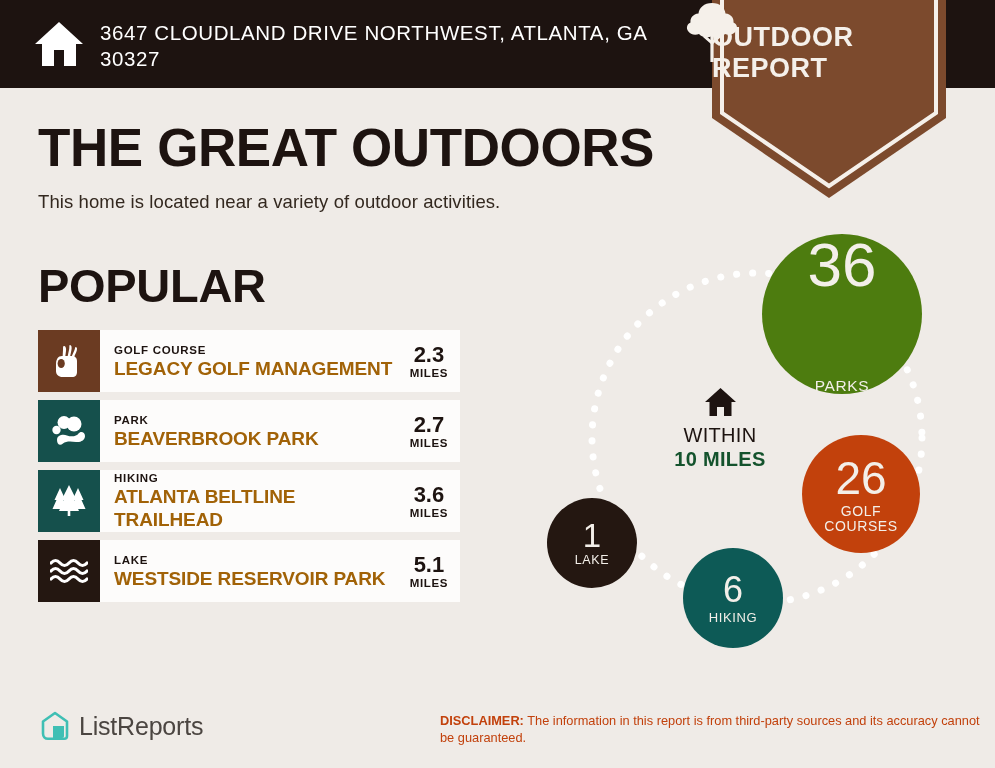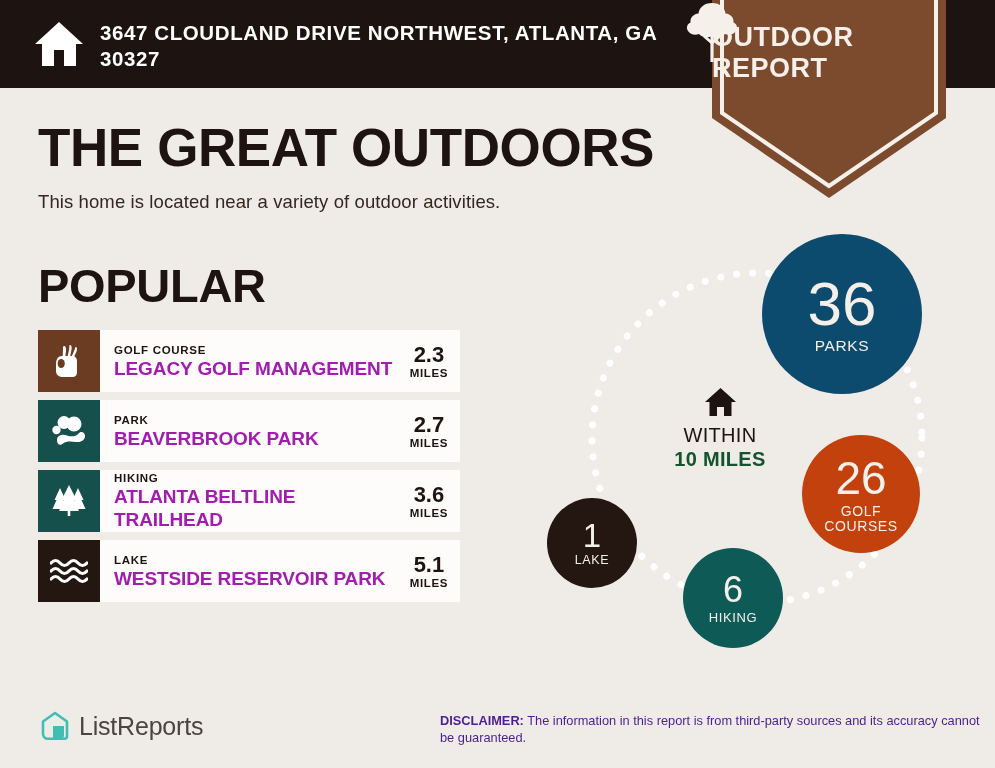--- a/index.html
+++ b/index.html
@@ -17,21 +17,21 @@
   .header-bar{
     position:absolute;left:0;top:0;width:995px;height:88px;
     background:#1d1310;
   }
   .header-home-icon{
     position:absolute;left:34px;top:20px;width:50px;height:48px;
   }
   .header-address{
     position:absolute;left:100px;top:20px;width:580px;
     color:#ffffff;
-    font-size:20.5px;font-weight:bold;letter-spacing:0.6px;line-height:26px;
+    font-size:20.5px;font-weight:normal;letter-spacing:0.6px;line-height:26px;
     text-transform:uppercase;
   }
 
   
   .badge{
     position:absolute;left:712px;top:0px;width:234px;height:198px;
     z-index:6;
   }
   .badge svg{position:absolute;left:0;top:0;}
   .badge-text{
@@ -73,42 +73,42 @@
   .poi-body{
     flex:1;background:#fdfcfb;display:flex;align-items:center;
     padding:0 12px 0 14px;overflow:hidden;justify-content:space-between;
   }
   .poi-text{flex:1;min-width:0;overflow:hidden;}
   .poi-cat{
     font-size:11.5px;font-weight:bold;letter-spacing:0.7px;color:#1d1310;
     text-transform:uppercase;line-height:14px;
   }
   .poi-name{
-    font-size:19px;font-weight:bold;letter-spacing:-0.1px;color:#a21caf;
+    font-size:19px;font-weight:bold;letter-spacing:-0.1px;color:#a16207;
     text-transform:uppercase;line-height:23px;
   }
   .poi-dist{
     flex:0 0 auto;text-align:center;padding-left:8px;
   }
   .poi-dist-num{font-size:22px;font-weight:bold;color:#1d1310;line-height:23px;}
   .poi-dist-unit{font-size:11.5px;font-weight:bold;letter-spacing:0.6px;color:#1d1310;line-height:14px;}
 
   
   .diagram{position:absolute;left:520px;top:220px;width:475px;height:440px;}
   .dotted-ring{position:absolute;left:0;top:0;}
 
   .bubble{
     position:absolute;border-radius:50%;
     display:flex;flex-direction:column;align-items:center;justify-content:center;
     color:#f3efe9;text-align:center;
   }
   .bubble .num{font-weight:normal;line-height:1;}
   .bubble .lbl{font-weight:normal;letter-spacing:0.6px;line-height:1.05;}
 
-  .b-parks{left:242px;top:14px;width:160px;height:160px;background:#0c4a6e;}
+  .b-parks{left:242px;top:14px;width:160px;height:160px;background:#4d7c0f;justify-content:space-between;}
   .b-parks .num{font-size:62px;margin-bottom:3px;}
   .b-parks .lbl{font-size:15.5px;}
 
   .b-golf{left:282px;top:215px;width:118px;height:118px;background:#c2410c;}
   .b-golf .num{font-size:46px;margin-bottom:3px;}
   .b-golf .lbl{font-size:14px;}
 
   .b-lake{left:27px;top:278px;width:90px;height:90px;background:#241711;}
   .b-lake .num{font-size:33px;margin-bottom:2px;}
   .b-lake .lbl{font-size:12.5px;}
@@ -125,21 +125,21 @@
   .center-l2{font-size:20px;font-weight:bold;color:#14532d;letter-spacing:0.3px;line-height:24px;}
 
   
   .footer-logo{position:absolute;left:40px;top:710px;display:flex;align-items:center;}
   .footer-logo svg{display:block;}
   .footer-logo-text{
     margin-left:9px;font-size:25px;color:#4b4541;letter-spacing:-0.2px;
   }
   .disclaimer{
     position:absolute;left:440px;top:712px;width:540px;
-    font-size:12.8px;line-height:17px;color:#4c1d95;
+    font-size:12.8px;line-height:17px;color:#c2410c;
   }
   .disclaimer b{font-weight:bold;}
 </style>
 </head>
 <body>
 
 <div class="page">
 
   <div class="header-bar">
     <svg class="header-home-icon" viewBox="0 0 50 48">

